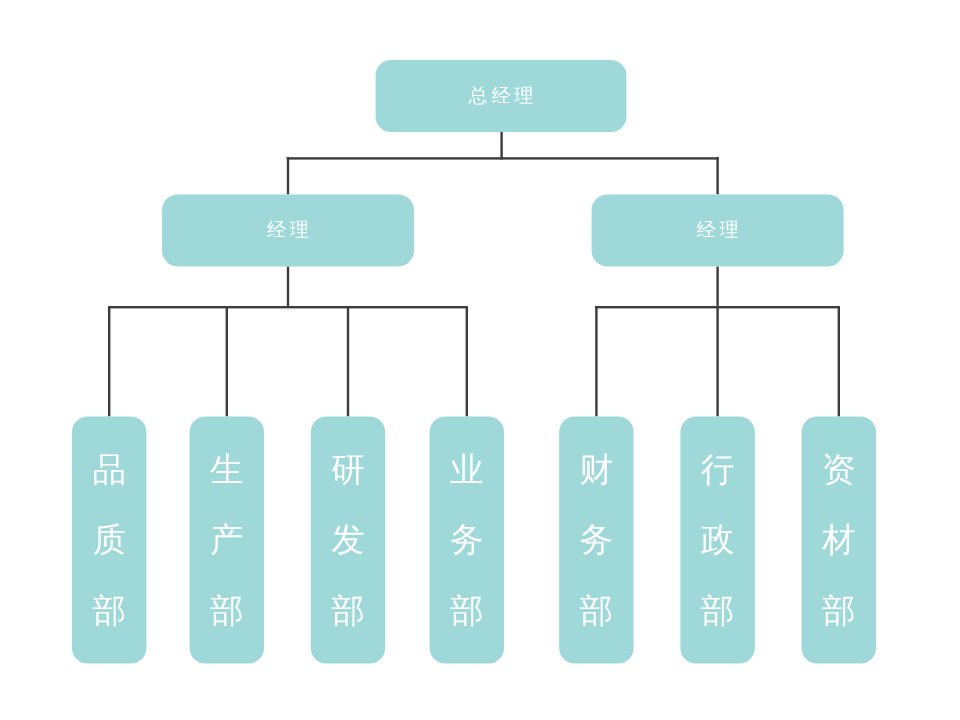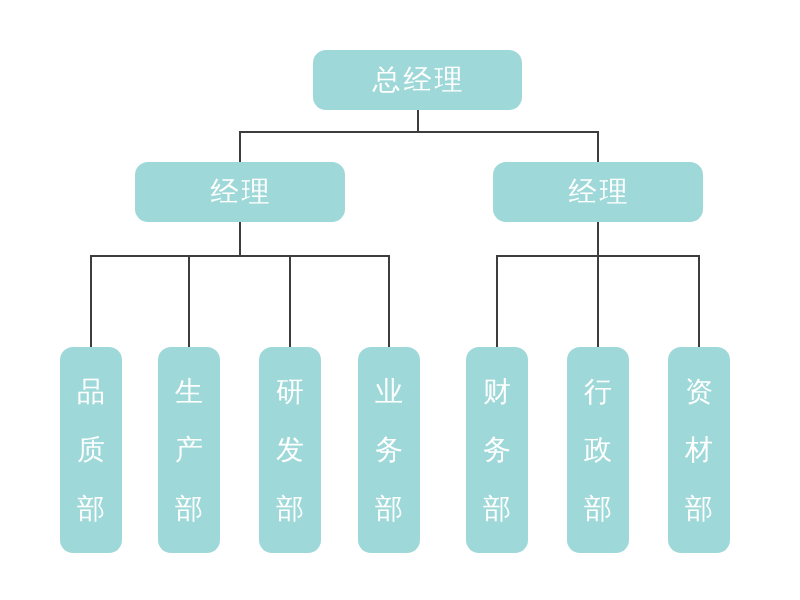--- a/index.html
+++ b/index.html
@@ -24,21 +24,21 @@
     position: absolute;
     background: var(--node-fill);
     color: var(--node-text);
     border-radius: 13px;
     display: flex;
     align-items: center;
     justify-content: center;
     font-weight: 300;
   }
   .node.h-label {
-    font-size: 28px;
+    font-size: 16px;
     letter-spacing: 3px;
     padding-left: 3px; 
   }
   .node.root   { left: 313px; top: 50px;  width: 209px; height: 60px; }
   .node.mgr-l  { left: 135px; top: 162px; width: 210px; height: 60px; }
   .node.mgr-r  { left: 493px; top: 162px; width: 210px; height: 60px; }
   .node.dept {
     top: 347px; width: 62px; height: 206px;
     flex-direction: column;
     justify-content: space-evenly;

